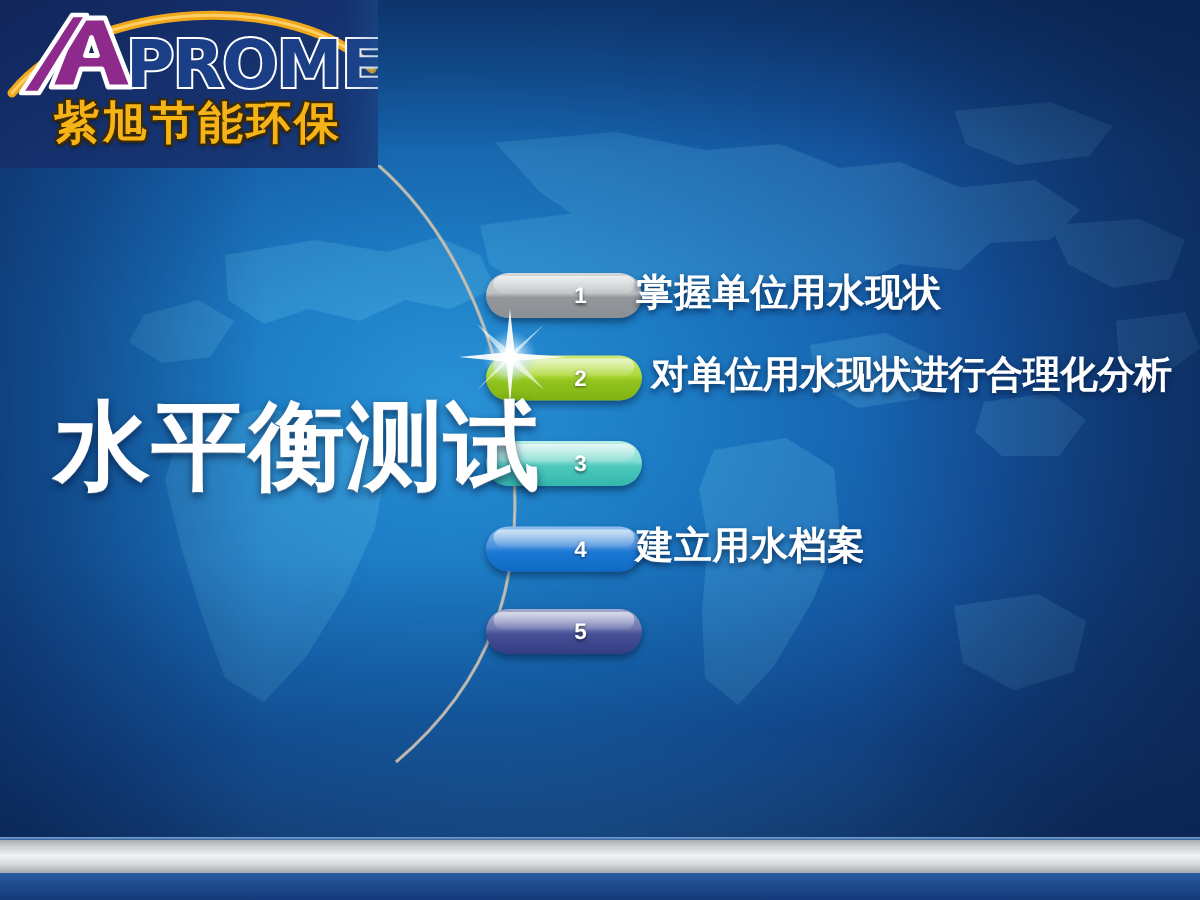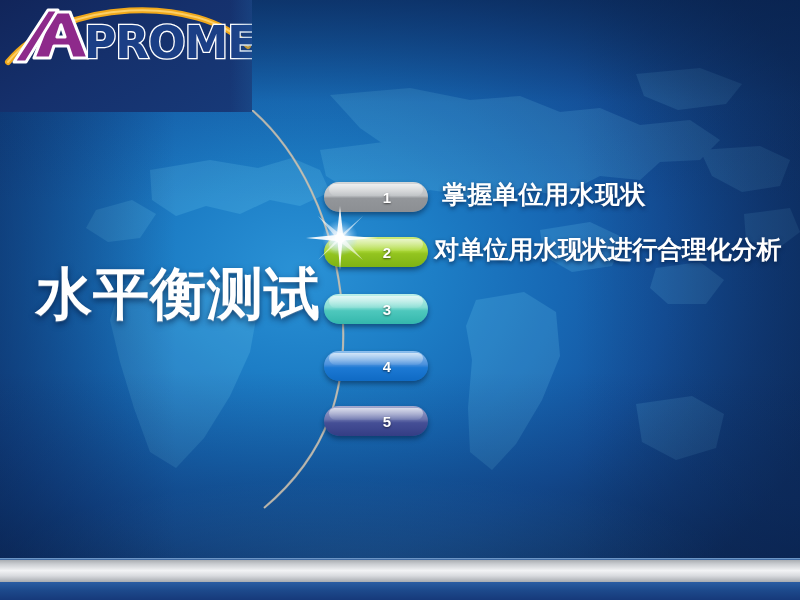--- a/index.html
+++ b/index.html
@@ -98,21 +98,21 @@
       -1.4px  1.4px 0 #3b2a05, 1.4px  1.4px 0 #3b2a05,
        0 2px 3px rgba(0,0,0,0.55);
     white-space: nowrap;
   }
 
   
   .headline {
     position: absolute;
     left: 36px;
     top: 266px;
-    font-size: 56px;
+    font-size: 64px;
     line-height: 1;
     font-weight: 700;
     color: #ffffff;
     letter-spacing: 1px;
     font-family: "DejaVu Sans", "Liberation Sans", sans-serif;
     text-shadow: 0 3px 6px rgba(0,20,55,0.65), 0 1px 0 rgba(255,255,255,0.35);
     white-space: nowrap;
   }
 
   
@@ -139,21 +139,21 @@
     position:absolute; inset:0;
     display:flex; align-items:center; justify-content:center;
     color:#ffffff; font-size:15px; font-weight:700;
     font-family:"Liberation Sans", sans-serif;
     text-shadow: 0 1px 2px rgba(0,0,0,0.55);
     padding-left: 22px;
     box-sizing: border-box;
   }
   .row-label {
     position: absolute;
-    left: 442px;
+    left: 424px;
     top: 2px;
     font-size: 25px;
     font-weight: 700;
     color: #ffffff;
     font-family: "DejaVu Sans", "Liberation Sans", sans-serif;
     letter-spacing: 0.5px;
     white-space: nowrap;
     text-shadow: 0 2px 4px rgba(3,24,60,0.75);
   }
   .row-label.wide { left: 410px; font-size: 25px; letter-spacing: -0.2px; margin-left: 24px; }
@@ -226,20 +226,21 @@
         <div class="gloss"></div>
         <div class="num">3</div>
       </div>
     </div>
 
     <div class="row" style="top:345px">
       <div class="pill" style="background:linear-gradient(180deg,#8ec0ee 0%,#4d92dd 44%,#1c79d4 56%,#0f6ac4 100%);">
         <div class="gloss"></div>
         <div class="num">4</div>
       </div>
+      <div class="row-label">建立用水档案</div>
     </div>
 
     <div class="row" style="top:400px">
       <div class="pill" style="background:linear-gradient(180deg,#a4aacf 0%,#6b74ad 44%,#454f96 56%,#343d84 100%);">
         <div class="gloss"></div>
         <div class="num">5</div>
       </div>
     </div>
   </div>
 
@@ -270,20 +271,21 @@
     </svg>
 
     <svg class="logo-wordmark" viewBox="0 0 252 62" aria-hidden="true">
 
       <path d="M34 52 L52 6 L70 6 L88 52 L72 52 L68 40 L54 40 L50 52 Z M57 31 L65 31 L61 19 Z" fill="#8e2a8b" stroke="#ffffff" stroke-width="3.2" stroke-linejoin="round"></path>
       <path d="M14 56 L48 4 L58 4 L26 56 Z" fill="#8e2a8b" stroke="#ffffff" stroke-width="3" stroke-linejoin="round"></path>
 
       <text x="84" y="52" font-family="DejaVu Sans, Liberation Sans, sans-serif" font-size="44" font-weight="700" letter-spacing="-1" fill="#1b3f86" stroke="#ffffff" stroke-width="2.6" paint-order="stroke">PROMEN</text>
     </svg>
 
+    <div class="logo-cn">紫旭节能环保</div>
   </div>
 
   <div class="band-wrap">
     <div class="band-top-blue"></div>
     <div class="band-silver"></div>
     <div class="band-bottom-blue"></div>
   </div>
 
 </div>
 

